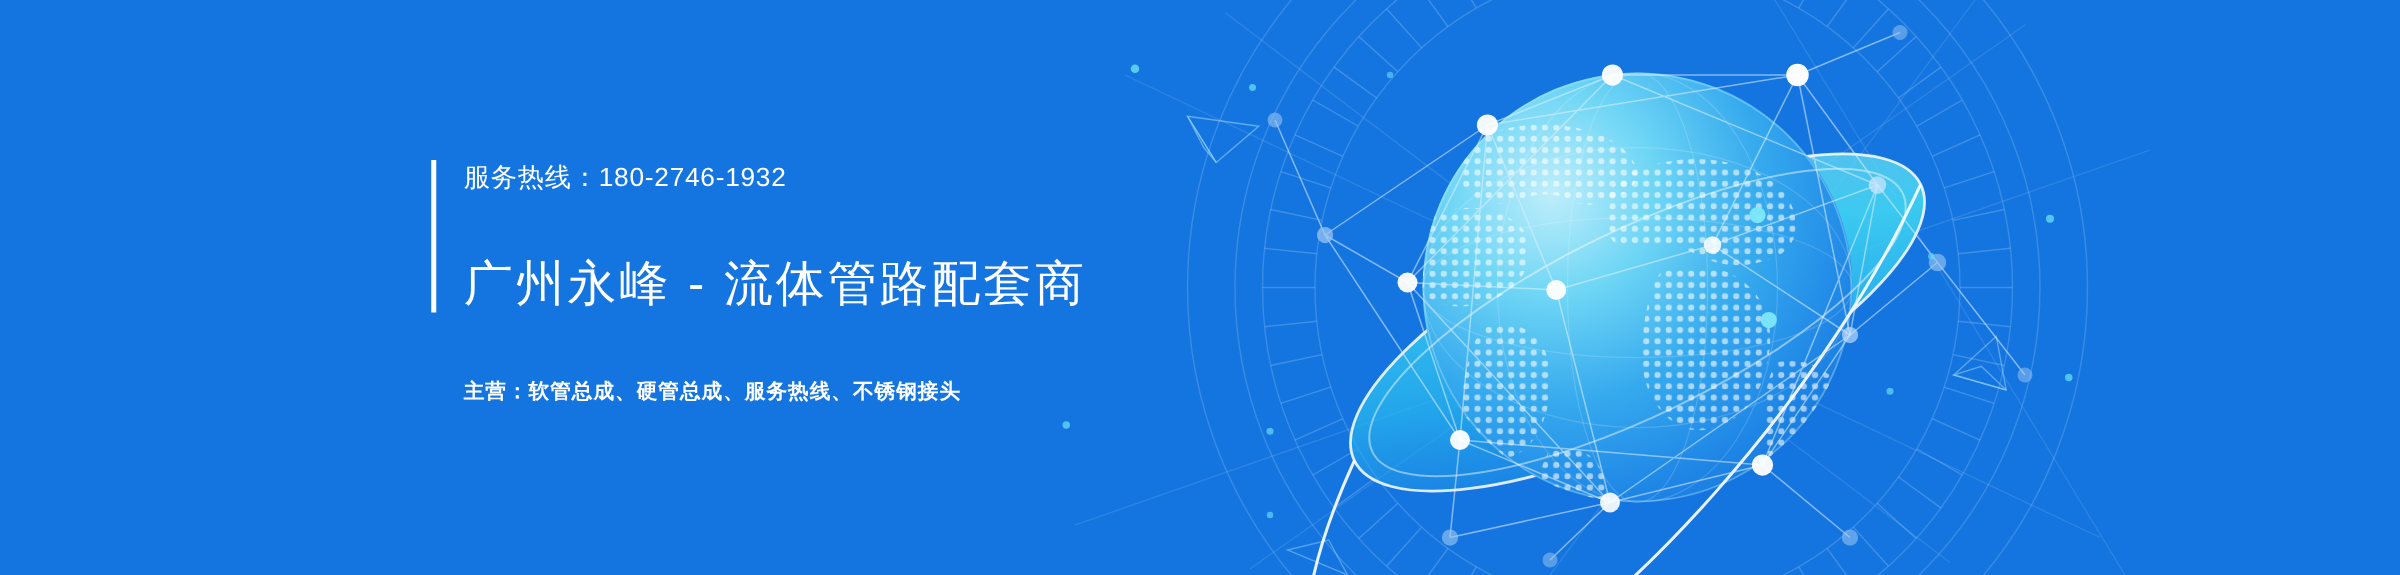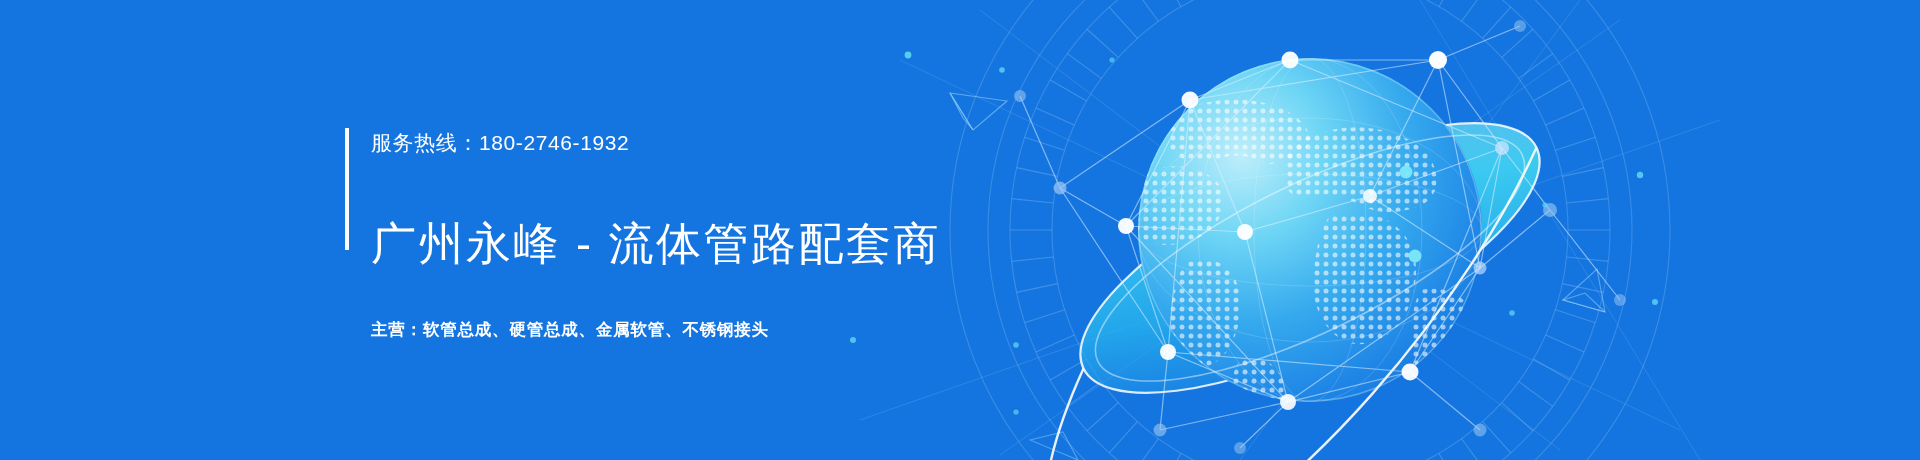--- a/index.html
+++ b/index.html
@@ -47,26 +47,26 @@
   .hotline {
     color: #ffffff;
     font-size: 21px;
     letter-spacing: 0.6px;
     line-height: 26px;
     white-space: nowrap;
     font-weight: 400;
   }
   .headline {
     color: #ffffff;
-    font-size: 45px;
+    font-size: 39px;
     line-height: 56px;
     letter-spacing: 2.5px;
     white-space: nowrap;
     font-weight: 400;
-    margin-top: 20px;
+    margin-top: 4px;
   }
   .subtitle {
     color: #ffffff;
     font-size: 16.5px;
     line-height: 22px;
     letter-spacing: 0.8px;
     white-space: nowrap;
     font-weight: 700;
     margin-top: 6px;
   }
@@ -415,17 +415,17 @@
       </g>
 
     </g>
   </svg>
 
   <div class="text-block">
     <div class="accent-bar"></div>
     <div class="text-col">
       <div class="hotline">服务热线：180-2746-1932</div>
       <div class="headline">广州永峰 - 流体管路配套商</div>
-      <div class="subtitle">主营：软管总成、硬管总成、金属软管、不锈钢接头</div>
+      <div class="subtitle">主营：软管总成、硬管总成、服务热线、不锈钢接头</div>
     </div>
   </div>
 
 </div>
 
 </body></html>

